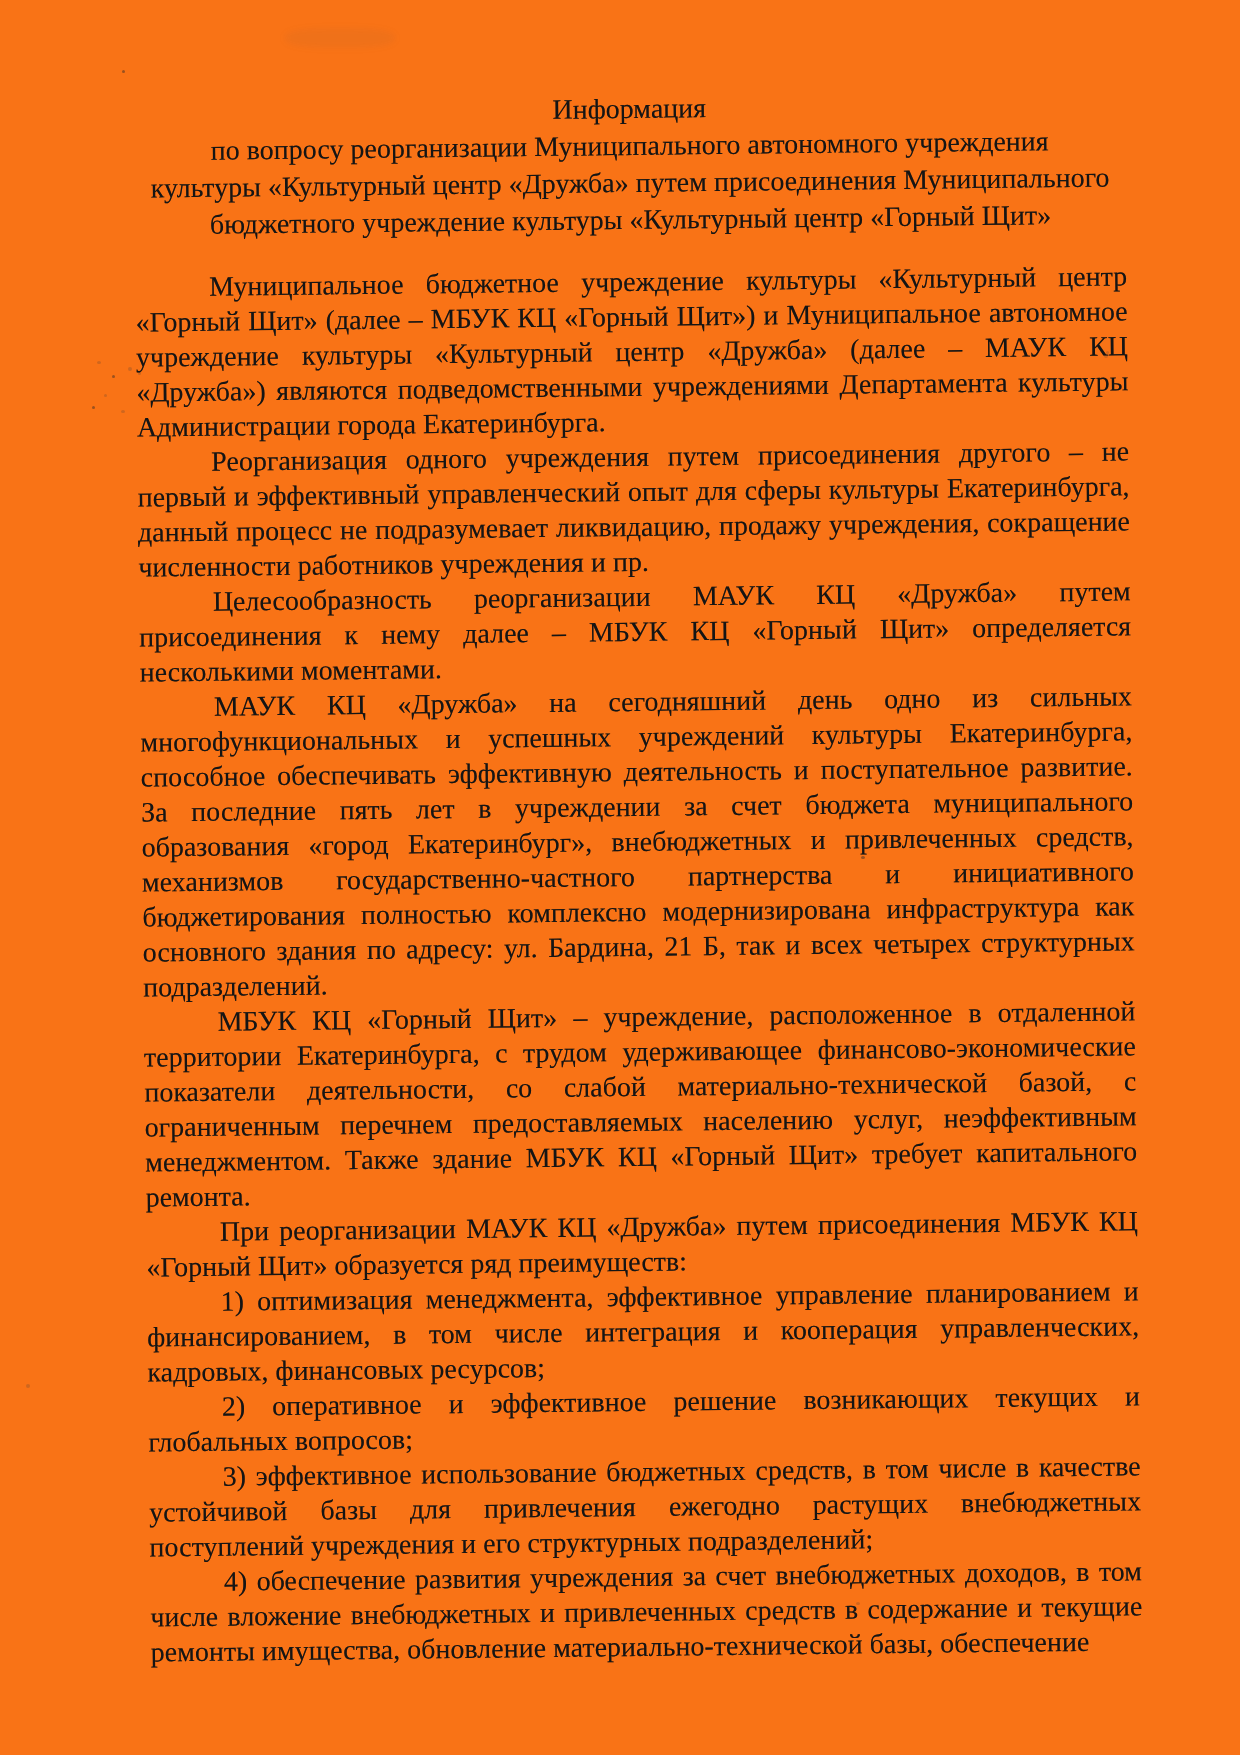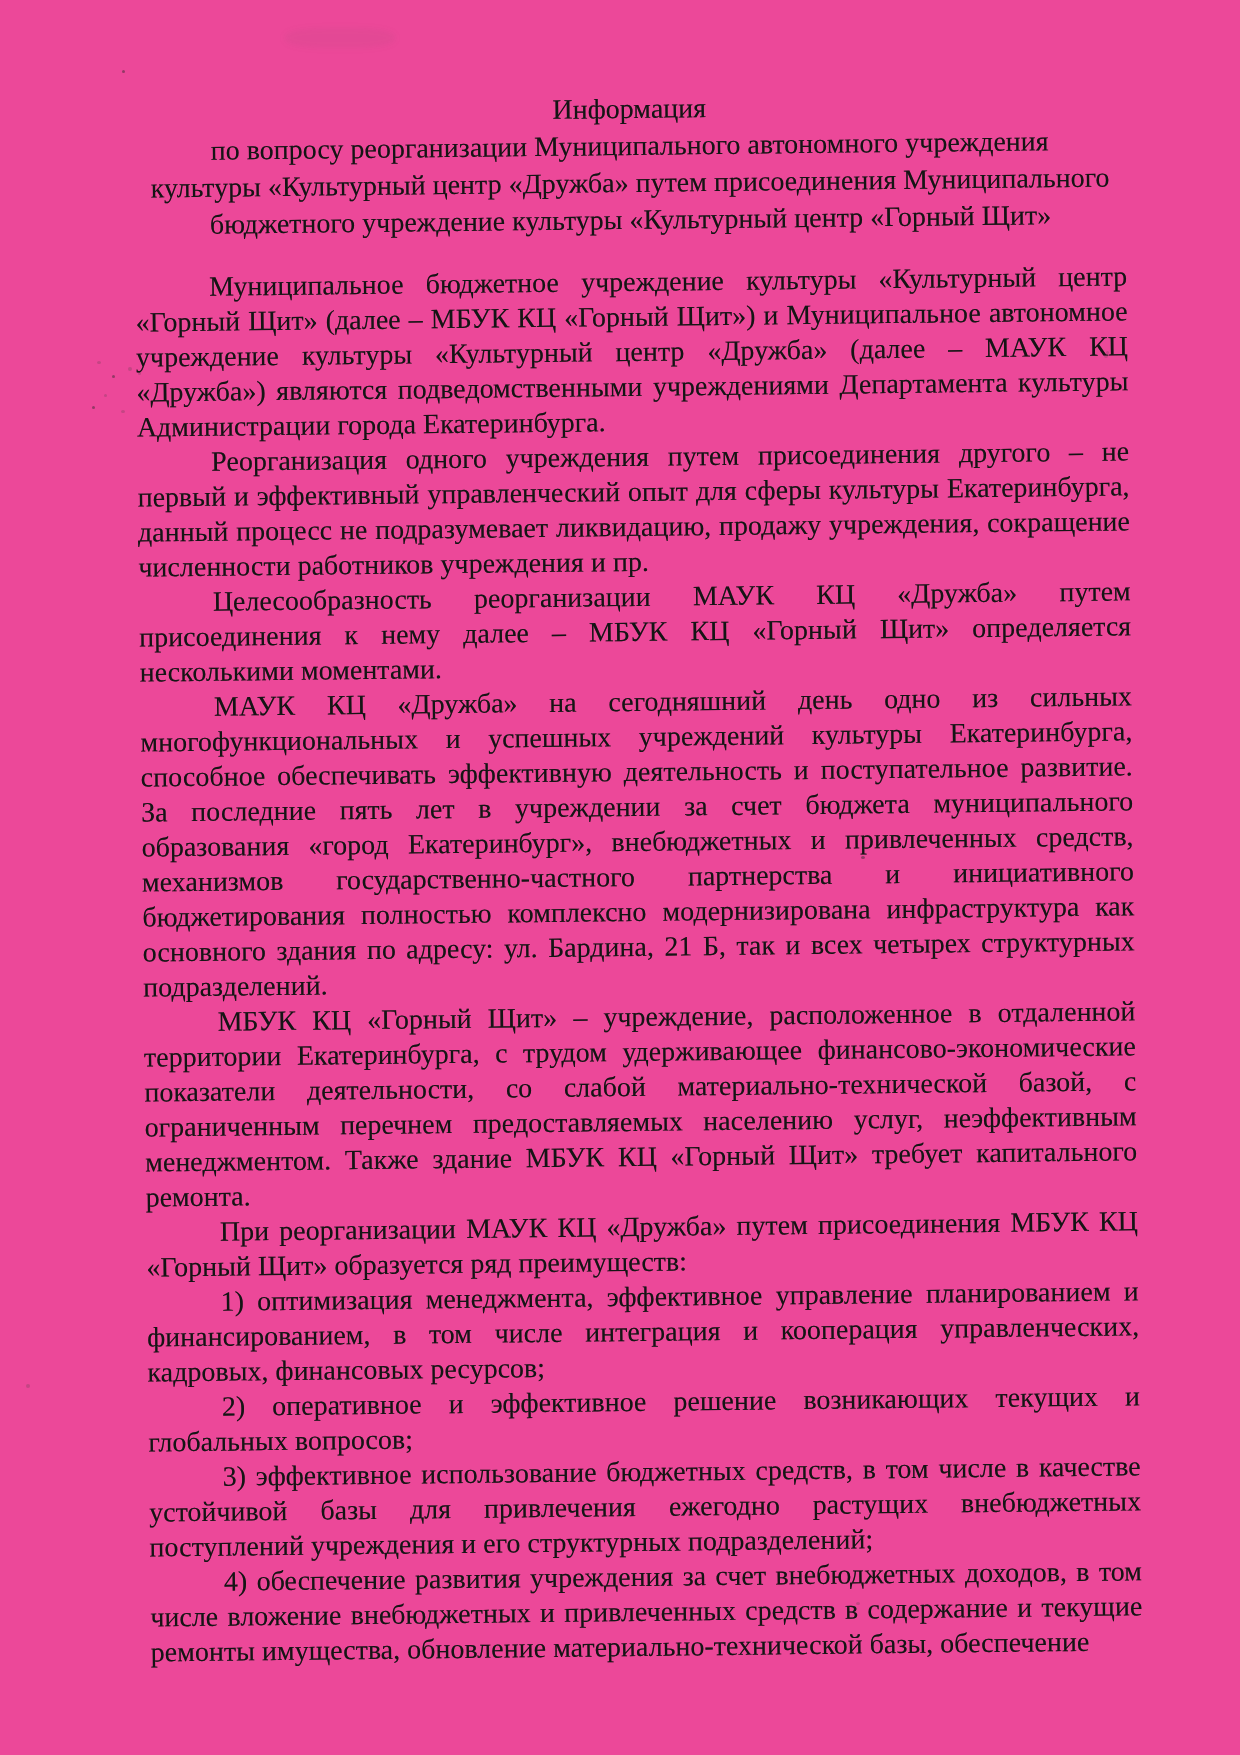--- a/index.html
+++ b/index.html
@@ -1,21 +1,21 @@
 <!DOCTYPE html>
 <html lang="ru"><head>
 <meta charset="utf-8">
 <style>
   html, body { margin: 0; padding: 0; background: #e8e8e8; }
   .page {
     position: relative;
     width: 1240px;
     height: 1755px;
     margin: 0 auto;
-    background: #ec4899;
+    background: #f97316;
     overflow: hidden;
     font-family: "Liberation Serif", "DejaVu Serif", serif;
     color: #151515;
   }
   .content {
     position: absolute;
     left: 133px;
     top: 90px;
     width: 992px;
     transform: rotate(-0.65deg);

